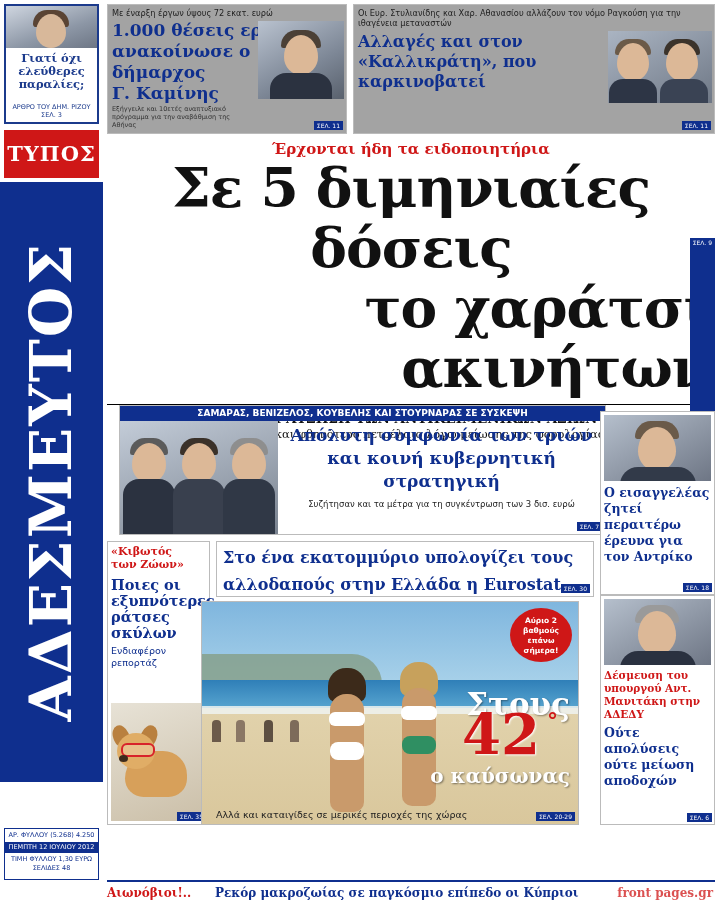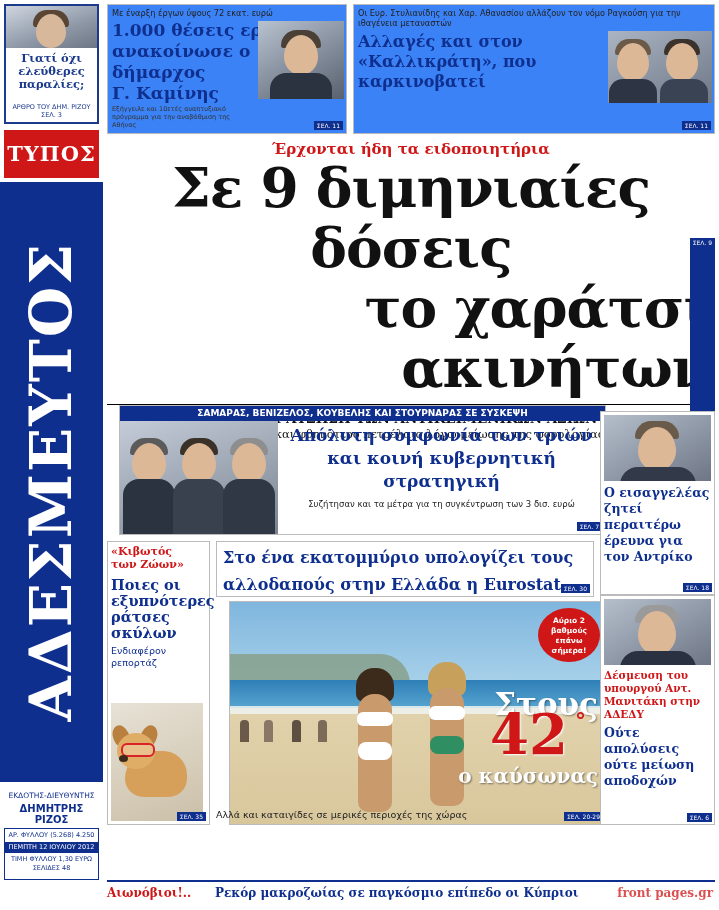--- a/index.html
+++ b/index.html
@@ -23,21 +23,21 @@
       transform:rotate(-90deg);color:#fff;font-family:"DejaVu Serif",serif;font-weight:bold;
       font-size:58px;line-height:100px;text-align:center;letter-spacing:2px;}
 
   .rail-pub{position:absolute;left:4px;top:790px;width:95px;text-align:center;color:#0f2f8e;font-size:7.5px;line-height:11px;}
   .rail-pub .name{font-size:10px;font-weight:bold;margin-top:2px;}
   .rail-box{position:absolute;left:4px;top:828px;width:95px;height:52px;border:1px solid #0f2f8e;box-sizing:border-box;font-size:6.5px;color:#0f2f8e;text-align:center;padding-top:2px;line-height:9px;}
   .rail-box .bar{background:#0f2f8e;color:#fff;margin:2px 0;padding:1px 0;font-size:6.5px;}
 
   
   .topstrip{position:absolute;left:107px;top:4px;right:4px;height:130px;}
-  .tbox{position:absolute;top:0;height:130px;border:1px solid #bbb;box-sizing:border-box;background:#3b82f6;}
+  .tbox{position:absolute;top:0;height:130px;border:1px solid #bbb;box-sizing:border-box;background:#a3a3a3;}
   .tbox.left{left:0;width:240px;}
   .tbox.right{left:246px;right:0;}
   .tb-lead{font-size:8.2px;color:#222;padding:3px 4px 2px;line-height:10px;}
   .tb-head{color:#0f2f8e;font-family:"DejaVu Serif",serif;font-weight:bold;font-size:17px;line-height:21px;padding:0 4px;}
   .tb-head .l2{display:block;}
   .tb-sub{position:absolute;left:4px;bottom:4px;width:130px;font-size:6.5px;color:#333;line-height:8px;}
   .tb-photo{position:absolute;right:2px;top:16px;width:86px;height:78px;background:linear-gradient(150deg,#b9c2cf,#7d8796 60%,#59616d);overflow:hidden;}
   .tb-photo .face{position:absolute;left:26px;top:14px;width:34px;height:40px;border-radius:50%/55% 55% 45% 45%;background:#dcb897;}
   .tb-photo .hair{position:absolute;left:23px;top:9px;width:40px;height:18px;border-radius:20px 20px 3px 3px;background:#4b4036;}
   .tb-photo .body{position:absolute;left:12px;top:52px;width:62px;height:30px;background:#2b3240;border-radius:16px 16px 0 0;}
@@ -84,21 +84,21 @@
   .dogbody{position:absolute;left:14px;top:48px;width:62px;height:46px;border-radius:30px 26px 20px 20px;background:#d7a05a;}
   .doghead{position:absolute;left:6px;top:30px;width:38px;height:36px;border-radius:50%;background:#e0ad66;}
   .dogear1,.dogear2{position:absolute;top:22px;width:16px;height:22px;background:#b9803f;border-radius:50% 50% 40% 40%;}
   .dogear1{left:2px;transform:rotate(-22deg);} .dogear2{left:30px;transform:rotate(22deg);}
   .glass{position:absolute;left:10px;top:40px;width:30px;height:10px;border:2px solid #d8232a;border-radius:6px;background:rgba(255,255,255,.25);}
   .dognose{position:absolute;left:8px;top:52px;width:9px;height:7px;background:#3c2b1d;border-radius:50%;}
 
   .euro{position:absolute;left:109px;top:136px;width:378px;height:56px;border:1px solid #bbb;box-sizing:border-box;}
   .euro-h{color:#0f2f8e;font-family:"DejaVu Serif",serif;font-weight:bold;font-size:16px;line-height:22px;padding:5px 6px 0;}
 
-  .beach{position:absolute;left:122px;top:196px;width:378px;height:224px;border:1px solid #bbb;box-sizing:border-box;overflow:hidden;background:linear-gradient(#7fb6de 0%,#a9d2ea 38%,#e2d3ad 44%,#d9c79c 100%);}
+  .beach{position:absolute;left:94px;top:196px;width:378px;height:224px;border:1px solid #bbb;box-sizing:border-box;overflow:hidden;background:linear-gradient(#7fb6de 0%,#a9d2ea 38%,#e2d3ad 44%,#d9c79c 100%);}
   .sea{position:absolute;left:0;top:78px;width:100%;height:28px;background:linear-gradient(#2f7fb8,#57a4cf);}
   .foam{position:absolute;left:0;top:104px;width:100%;height:8px;background:#eef3f0;opacity:.85;}
   .hill{position:absolute;left:0;top:52px;width:180px;height:30px;background:#86a08b;border-radius:0 40px 0 0;opacity:.85;}
   .g1{position:absolute;left:118px;top:66px;width:56px;height:150px;}
   .g2{position:absolute;left:190px;top:60px;width:62px;height:158px;}
   .gskin{position:absolute;left:10px;top:26px;width:34px;height:118px;background:#c99a6b;border-radius:16px 16px 10px 10px;}
   .ghair{position:absolute;left:8px;top:0px;width:38px;height:34px;background:#3c2a1a;border-radius:18px 18px 8px 8px;}
   .ghair.bl{background:#c7a15c;}
   .gtop{position:absolute;left:9px;top:44px;width:36px;height:14px;background:#fff;border-radius:6px;}
   .gbot{position:absolute;left:10px;top:74px;width:34px;height:18px;background:#fff;border-radius:8px;}
@@ -145,24 +145,20 @@
     </div>
 
     <div class="typos">
       <span>ΤΥΠΟΣ</span>
     </div>
 
     <div class="masthead">
       <div class="vtext">ΑΔΕΣΜΕΥΤΟΣ</div>
     </div>
 
-    <div class="rail-pub">
-      <div>ΕΚΔΟΤΗΣ-ΔΙΕΥΘΥΝΤΗΣ</div>
-      <div class="name">ΔΗΜΗΤΡΗΣ ΡΙΖΟΣ</div>
-    </div>
 
     <div class="rail-box">
       <div>ΑΡ. ΦΥΛΛΟΥ (5.268) 4.250</div>
       <div class="bar">ΠΕΜΠΤΗ 12 ΙΟΥΛΙΟΥ 2012</div>
       <div>ΤΙΜΗ ΦΥΛΛΟΥ  1,30 ΕΥΡΩ</div>
       <div>ΣΕΛΙΔΕΣ 48</div>
     </div>
   </div>
 
   <div class="topstrip">
@@ -197,21 +193,21 @@
         <div class="h2"></div>
         <div class="f2"></div>
         <div class="b2"></div>
       </div>
       <div class="sel">ΣΕΛ. 11</div>
     </div>
   </div>
 
   <div class="mainhead">
     <div class="mh-kicker">Έρχονται ήδη τα ειδοποιητήρια</div>
-    <div class="mh-l1">Σε 9 διμηνιαίες δόσεις</div>
+    <div class="mh-l1">Σε 5 διμηνιαίες δόσεις</div>
     <div class="mh-l2">το χαράτσι ακινήτων</div>
     <div class="rule"></div>
     <div class="bullets">
       <div class="bline">
         <span class="bsq"></span>
         <span class="b1t">«ΠΑΓΩΝΕΙ» ΚΑΙ Η ΑΥΞΗΣΗ ΤΩΝ ΑΝΤΙΚΕΙΜΕΝΙΚΩΝ ΑΞΙΩΝ</span>
       </div>
       <div class="bline">
         <span class="bsq"></span>
         <span class="b2t">Παράλληλα θα έχουμε και φθηνότερο πετρέλαιο λόγω μείωσης της φορολογίας του</span>

